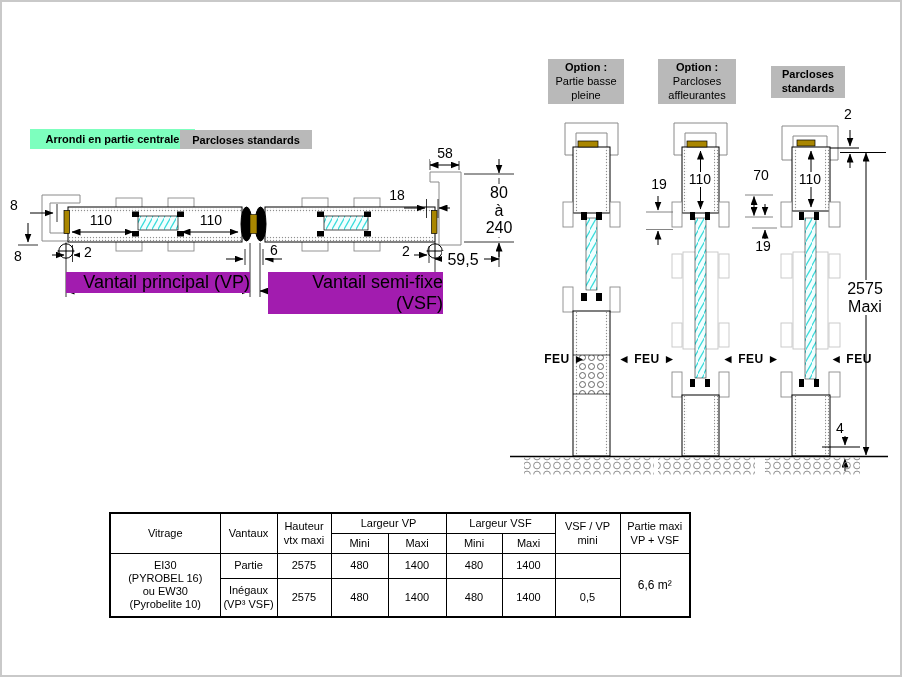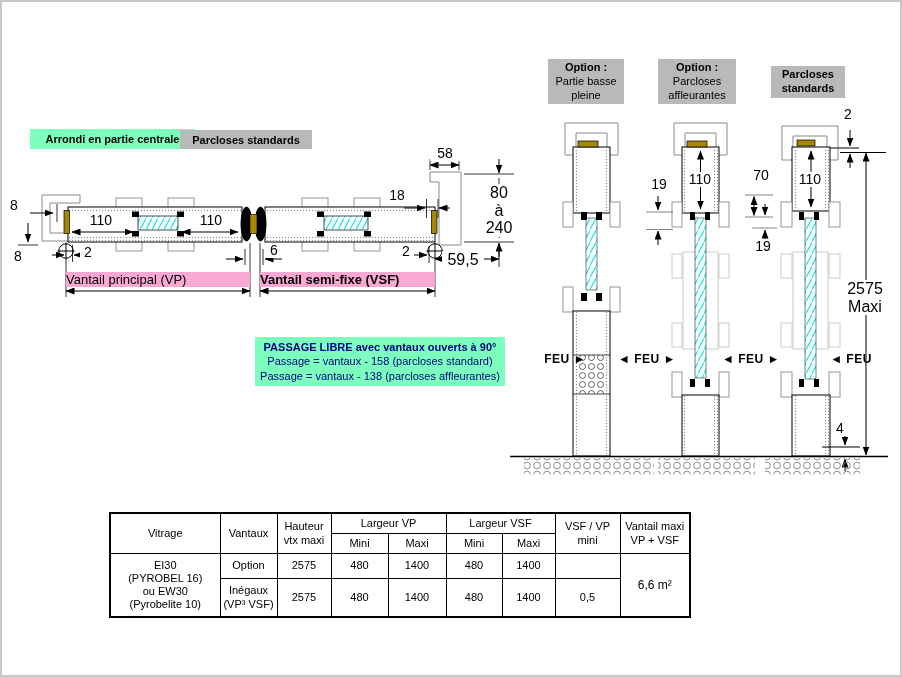--- a/index.html
+++ b/index.html
@@ -12,21 +12,21 @@
   .grayb{background:#b9b9b9;}
   .optbox{position:absolute;background:#b9b9b9;text-align:center;font-size:11px;line-height:1.25;padding:2px 1px;}
   .optt{font-weight:bold;white-space:pre-line;}
   .opts{white-space:pre-line;}
   .passage{position:absolute;background:#7dffbe;color:#000080;text-align:center;
            font-size:11px;line-height:1.3;padding:3px 4px;}
   .p1{font-weight:bold;}
   .dim{position:absolute;font-size:14px;text-align:center;background:#fff;line-height:1.1;}
   .dim.sm{font-size:16px;}
   .ml{white-space:pre-line;}
-  .seclbl{position:absolute;font-size:13px;text-align:left;background:#f9a8d4;}
+  .seclbl{position:absolute;font-size:18px;text-align:right;background:#a21caf;}
   .feu{position:absolute;font-size:12px;font-weight:bold;text-align:center;letter-spacing:0.5px;}
   table.spec{position:absolute;left:107px;top:510px;width:580px;border-collapse:collapse;
              table-layout:fixed;font-size:11px;text-align:center;border:2px solid #000;}
   .spec td{border:1px solid #000;padding:1px 2px;vertical-align:middle;line-height:1.2;font-weight:normal;}
   tr.h1 td{height:17px;}
   tr.h2 td{height:17px;}
   tr.r1 td{height:22px;}
   tr.r2 td{height:35px;}
 </style>
 </head>
@@ -281,28 +281,23 @@
         <rect x="522" y="455.5" width="130" height="17"></rect>
         <rect x="656" y="455.5" width="97" height="17"></rect>
         <rect x="763" y="455.5" width="95" height="17"></rect>
       </g>
     </g>
   </svg>
 
   <div class="lbl green" style="left:28px;top:127px;width:165px;height:20px;">Arrondi en partie centrale</div>
   <div class="lbl grayb" style="left:178px;top:128px;width:132px;height:19px;">Parcloses standards</div>
 
-  <div class="passage" style="left:253px;top:335px;width:242px;">
-    <div class="p1">PASSAGE LIBRE avec vantaux ouverts à 90°</div>
-    <div>Passage = vantaux - 158 (parcloses standard)</div>
-    <div>Passage = vantaux - 138 (parcloses affleurantes)</div>
-  </div>
 
   <div class="seclbl" style="left:64px;top:270px;width:184px;">Vantail principal (VP)</div>
-  <div class="seclbl" style="left:258px;top:270px;width:175px;font-weight:bold;">Vantail semi-fixe (VSF)</div>
+  <div class="seclbl" style="left:266px;top:270px;width:175px;">Vantail semi-fixe (VSF)</div>
 
   <div class="optbox" style="left:546px;top:57px;width:74px;">
     <div class="optt">Option :</div>
     <div class="opts">Partie basse
 pleine</div>
   </div>
   <div class="optbox" style="left:656px;top:57px;width:76px;">
     <div class="optt">Option :</div>
     <div class="opts">Parcloses
 affleurantes</div>
@@ -356,35 +351,35 @@
     <tbody>
       <tr class="h1">
         <td rowspan="2">Vitrage</td>
         <td rowspan="2">Vantaux</td>
         <td rowspan="2" class="ml">Hauteur
 vtx maxi</td>
         <td colspan="2">Largeur VP</td>
         <td colspan="2">Largeur VSF</td>
         <td rowspan="2" class="ml">VSF / VP
 mini</td>
-        <td rowspan="2" class="ml">Vantail maxi
+        <td rowspan="2" class="ml">Partie maxi
 VP + VSF</td>
       </tr>
       <tr class="h2">
         <td>Mini</td>
         <td>Maxi</td>
         <td>Mini</td>
         <td>Maxi</td>
       </tr>
       <tr class="r1">
         <td rowspan="2" class="ml">EI30
 (PYROBEL 16)
 ou EW30
 (Pyrobelite 10)</td>
-        <td>Option</td>
+        <td>Partie</td>
         <td>2575</td>
         <td>480</td>
         <td>1400</td>
         <td>480</td>
         <td>1400</td>
         <td></td>
         <td rowspan="2" style="font-size:12px;">6,6 m²</td>
       </tr>
       <tr class="r2">
         <td class="ml">Inégaux

